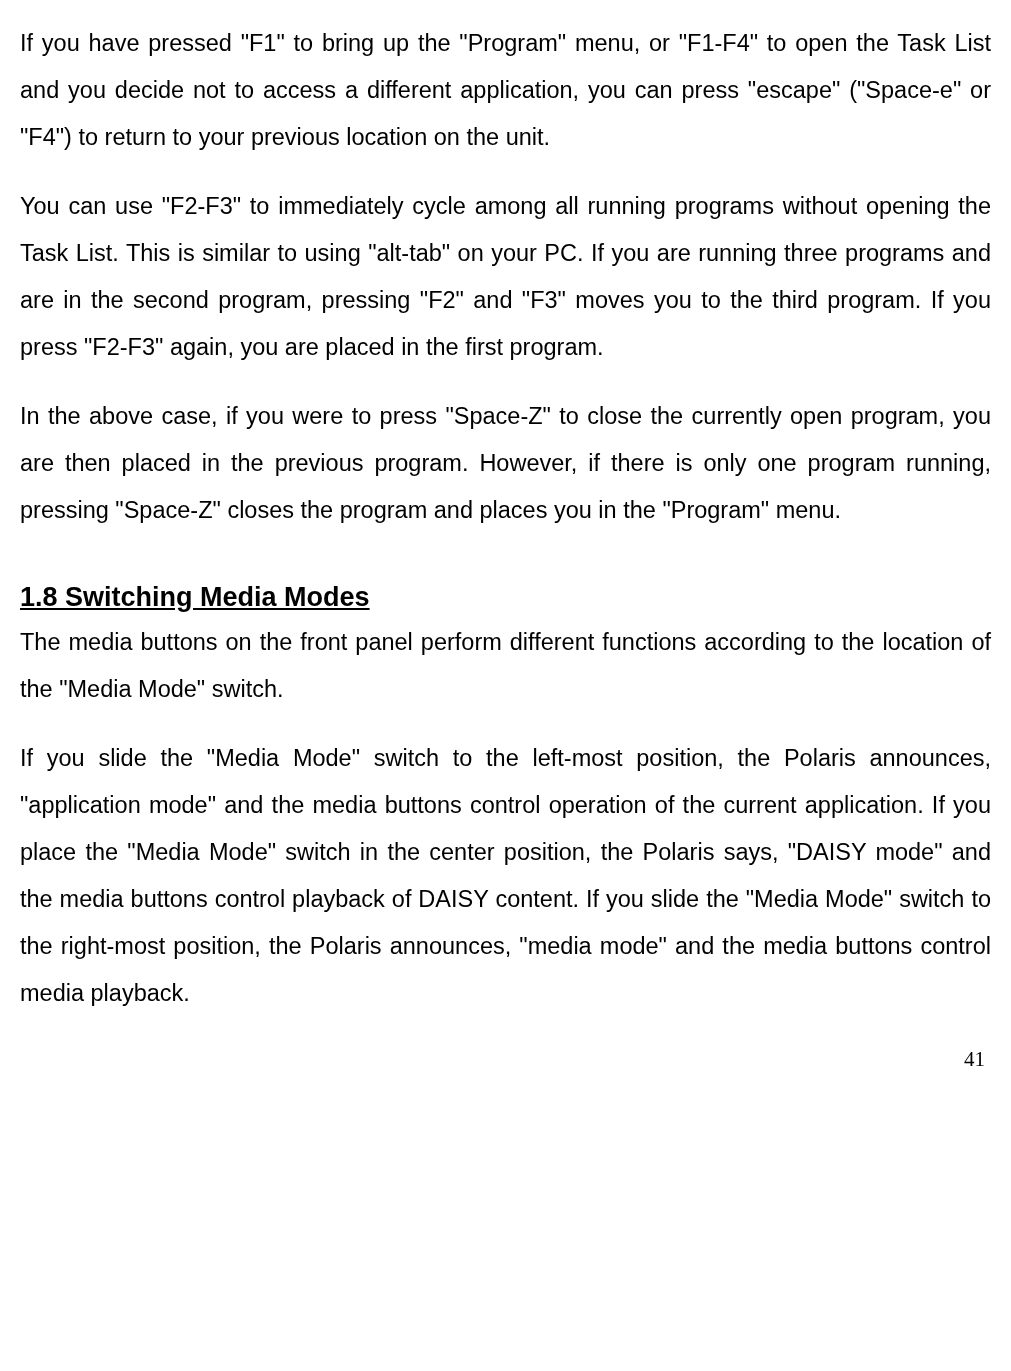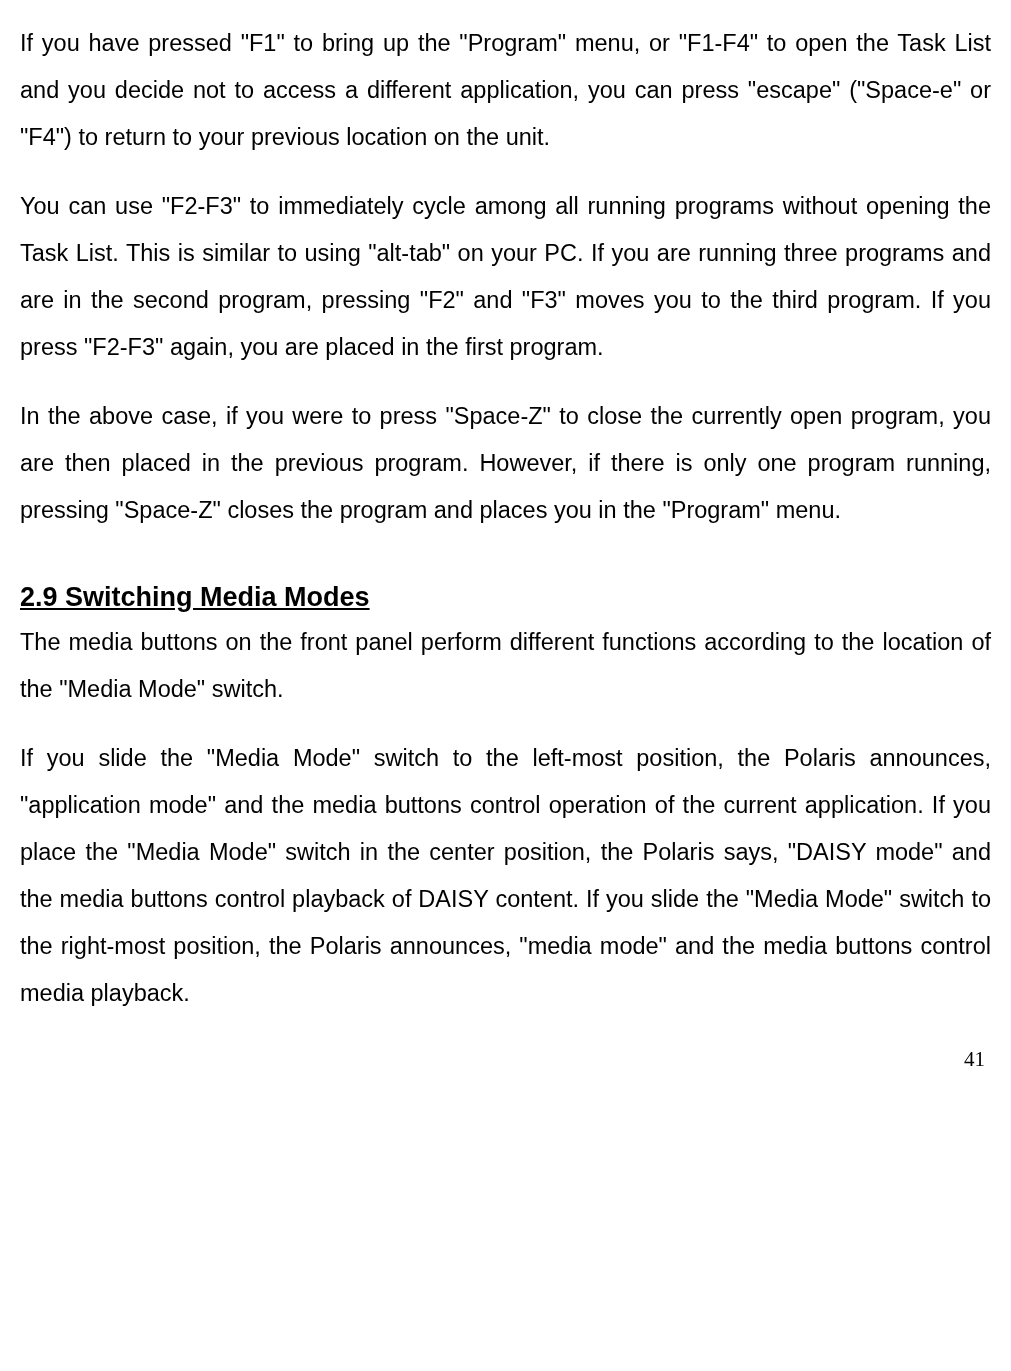--- a/index.html
+++ b/index.html
@@ -31,18 +31,18 @@
       padding-right: 6px;
     }
   </style>
 </head>
 <body>
 
 <p>If you have pressed "F1" to bring up the "Program" menu, or "F1-F4" to open the Task List and you decide not to access a different application, you can press "escape" ("Space-e" or "F4") to return to your previous location on the unit.</p>
 <p>You can use "F2-F3" to immediately cycle among all running programs without opening the Task List. This is similar to using "alt-tab" on your PC. If you are running three programs and are in the second program, pressing "F2" and "F3" moves you to the third program. If you press "F2-F3" again, you are placed in the first program.</p>
 <p>In the above case, if you were to press "Space-Z" to close the currently open program, you are then placed in the previous program. However, if there is only one program running, pressing "Space-Z" closes the program and places you in the "Program" menu.</p>
 
-<h2>2.9 Switching Media Modes</h2>
+<h2>1.8 Switching Media Modes</h2>
 
 <p>The media buttons on the front panel perform different functions according to the location of the "Media Mode" switch.</p>
 <p>If you slide the "Media Mode" switch to the left-most position, the Polaris announces, "application mode" and the media buttons control operation of the current application. If you place the "Media Mode" switch in the center position, the Polaris says, "DAISY mode" and the media buttons control playback of DAISY content. If you slide the "Media Mode" switch to the right-most position, the Polaris announces, "media mode" and the media buttons control media playback.</p>
 
 <div class="page-number">41</div>
 
 </body></html>

